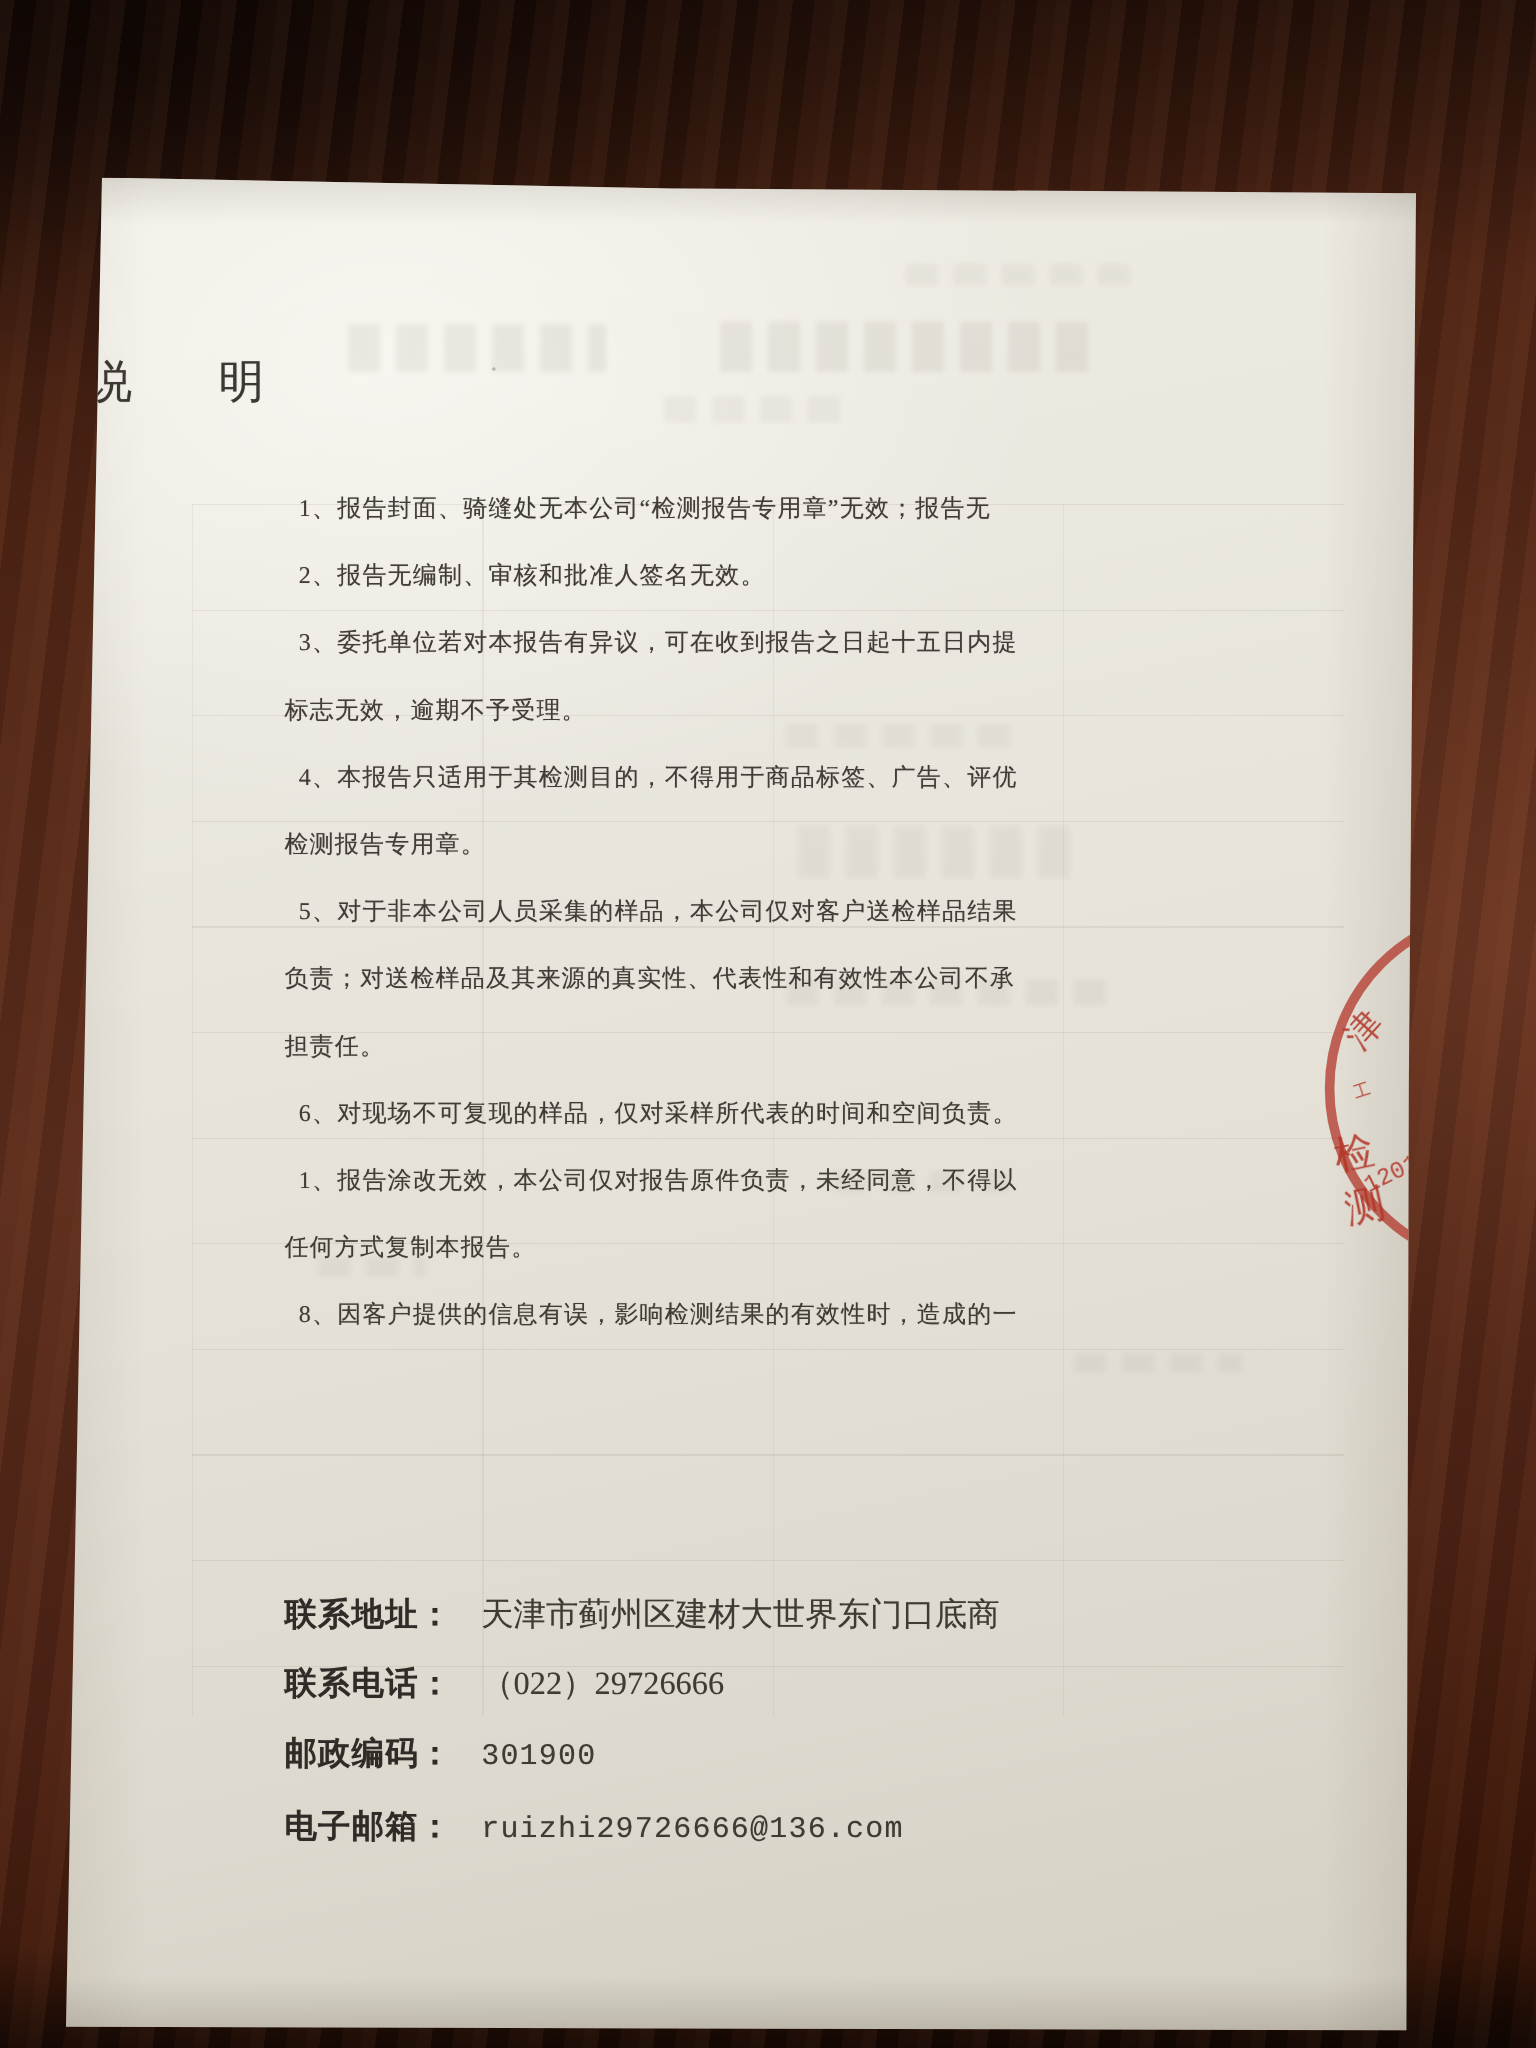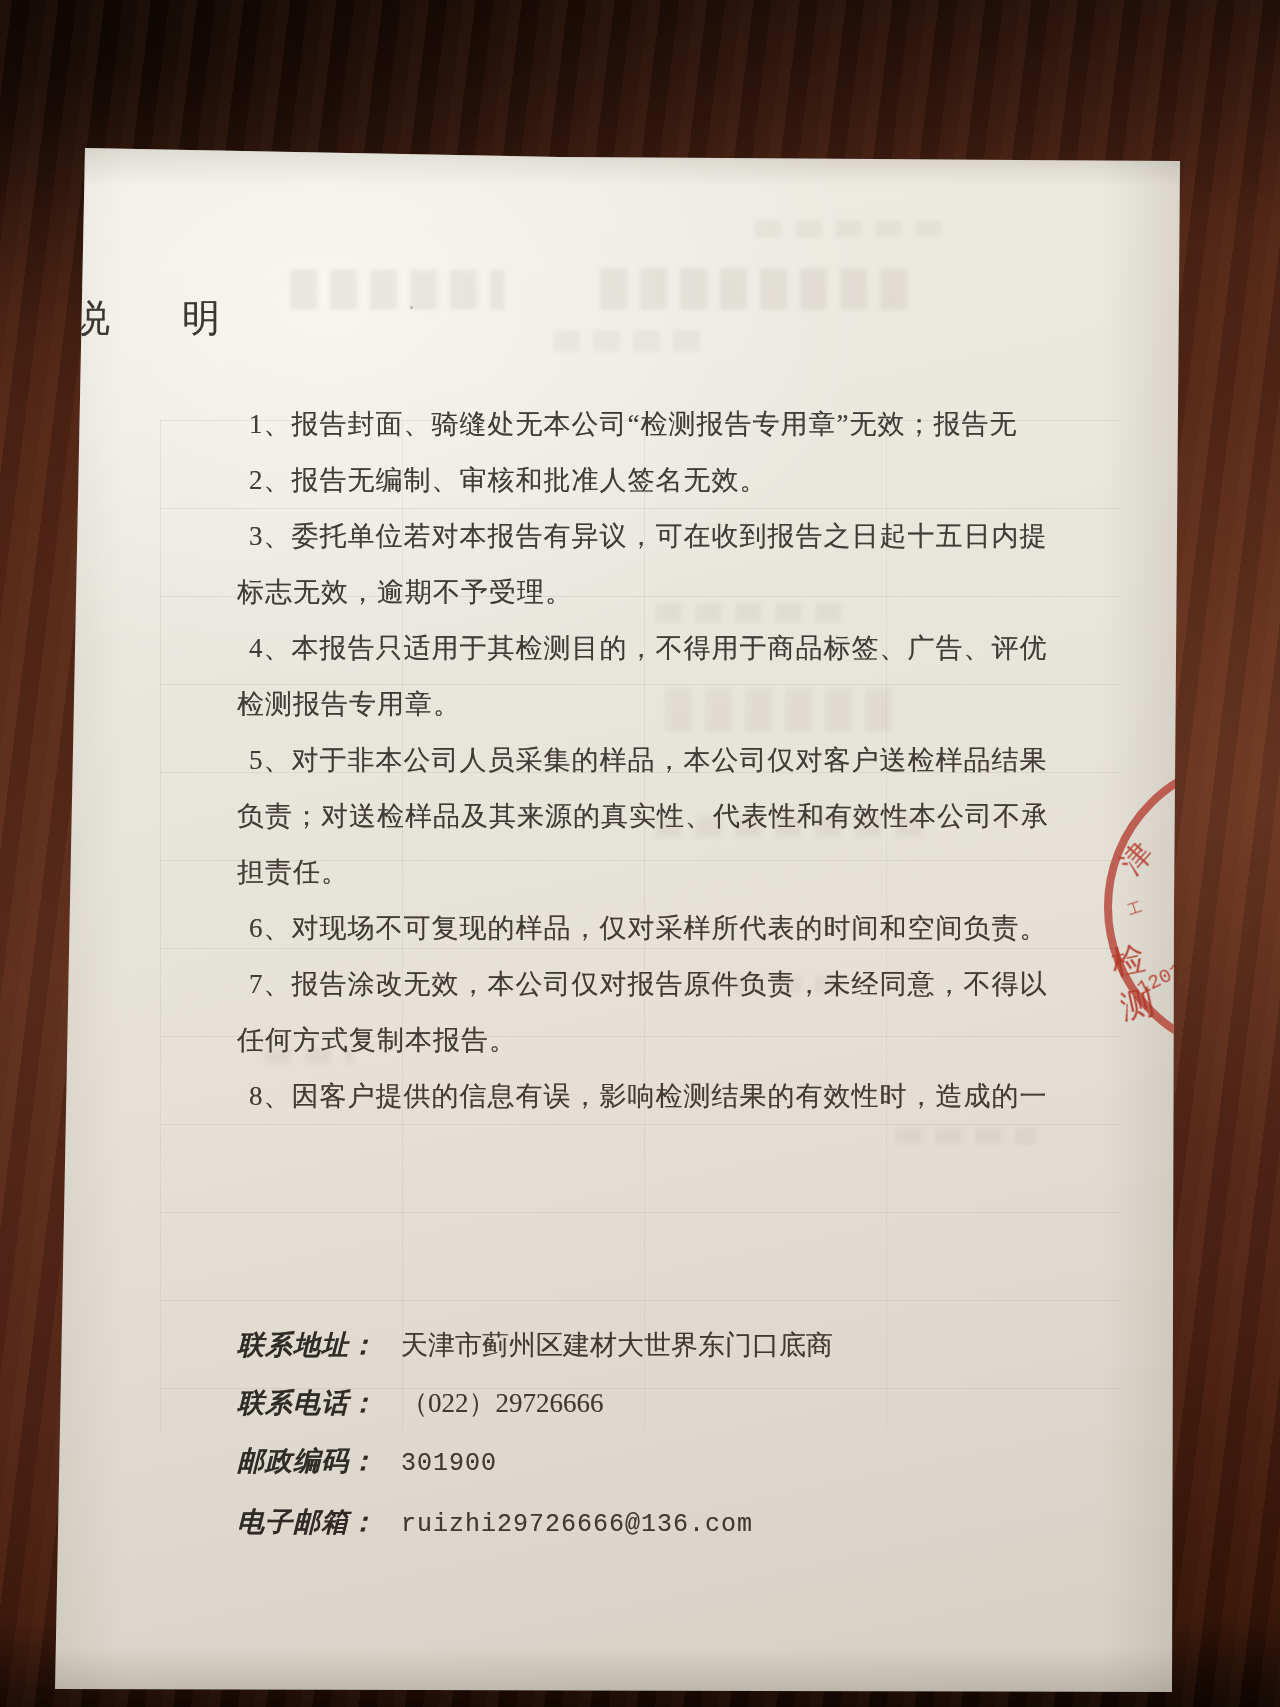--- a/index.html
+++ b/index.html
@@ -46,32 +46,32 @@
   }
   .title{
     position:absolute;left:0;top:145px;width:1120px;
     font-family:"Liberation Serif","DejaVu Serif",serif;
     font-size:38px;letter-spacing:17px;padding-left:17px;box-sizing:border-box;
     color:rgba(52,48,44,.92);text-shadow:0 0 .6px rgba(52,48,44,.5);
   }
   .body-text{
     position:absolute;left:182px;top:248px;width:810px;
     font-family:"Liberation Serif","DejaVu Serif",serif;
-    font-size:27px;line-height:56px;letter-spacing:1px;
+    font-size:20px;line-height:56px;letter-spacing:1px;
     color:rgba(58,53,47,.92);text-shadow:0 0 .6px rgba(58,53,47,.5);
   }
   .line{white-space:nowrap;}
   .line.num{text-indent:12px;}
   .contact{
     position:absolute;left:182px;top:1168px;
     font-size:27px;line-height:58px;white-space:nowrap;
   }
   .contact .label{
     font-family:"Liberation Sans","DejaVu Sans",sans-serif;font-weight:700;
-    letter-spacing:1px;color:rgba(40,36,32,.94);text-shadow:0 0 .6px rgba(40,36,32,.4);font-style:italic;
+    letter-spacing:1px;color:rgba(40,36,32,.94);text-shadow:0 0 .6px rgba(40,36,32,.4);
   }
   .contact .value{
     font-family:"Liberation Serif","DejaVu Serif",serif;margin-left:24px;
     color:rgba(55,50,44,.92);text-shadow:0 0 .6px rgba(55,50,44,.4);
   }
   .contact .value.mono{
     font-family:"Liberation Mono","DejaVu Sans Mono",monospace;font-size:25px;letter-spacing:1px;
   }
   .stamp-ring{
     position:absolute;left:1049px;top:608px;width:302px;height:302px;
@@ -125,21 +125,21 @@
       <div class="line num">1、报告封面、骑缝处无本公司“检测报告专用章”无效；报告无</div>
       <div class="line num">2、报告无编制、审核和批准人签名无效。</div>
       <div class="line num">3、委托单位若对本报告有异议，可在收到报告之日起十五日内提</div>
       <div class="line">标志无效，逾期不予受理。</div>
       <div class="line num">4、本报告只适用于其检测目的，不得用于商品标签、广告、评优</div>
       <div class="line">检测报告专用章。</div>
       <div class="line num">5、对于非本公司人员采集的样品，本公司仅对客户送检样品结果</div>
       <div class="line">负责；对送检样品及其来源的真实性、代表性和有效性本公司不承</div>
       <div class="line">担责任。</div>
       <div class="line num">6、对现场不可复现的样品，仅对采样所代表的时间和空间负责。</div>
-      <div class="line num">7、报告涂改无效，本公司仅对报告原件负责，未经同意，不得以</div>
+      <div class="line num">1、报告涂改无效，本公司仅对报告原件负责，未经同意，不得以</div>
       <div class="line">任何方式复制本报告。</div>
       <div class="line num">8、因客户提供的信息有误，影响检测结果的有效性时，造成的一</div>
     </div>
 
     <div class="contact">
       <div class="line">
         <span class="label">联系地址：</span><span class="value">天津市蓟州区建材大世界东门口底商</span>
       </div>
       <div class="line">
         <span class="label">联系电话：</span><span class="value">（022）29726666</span>

